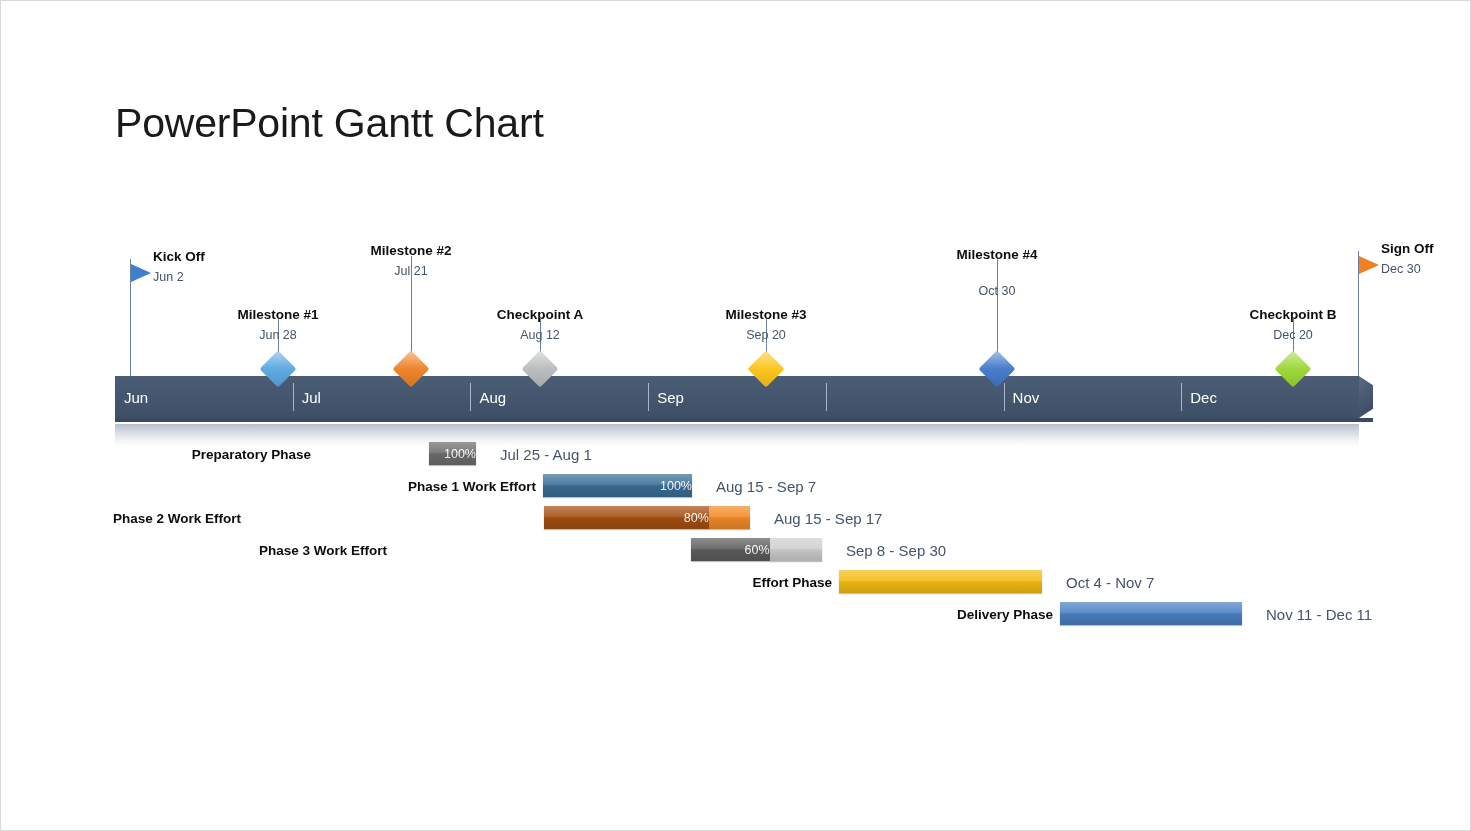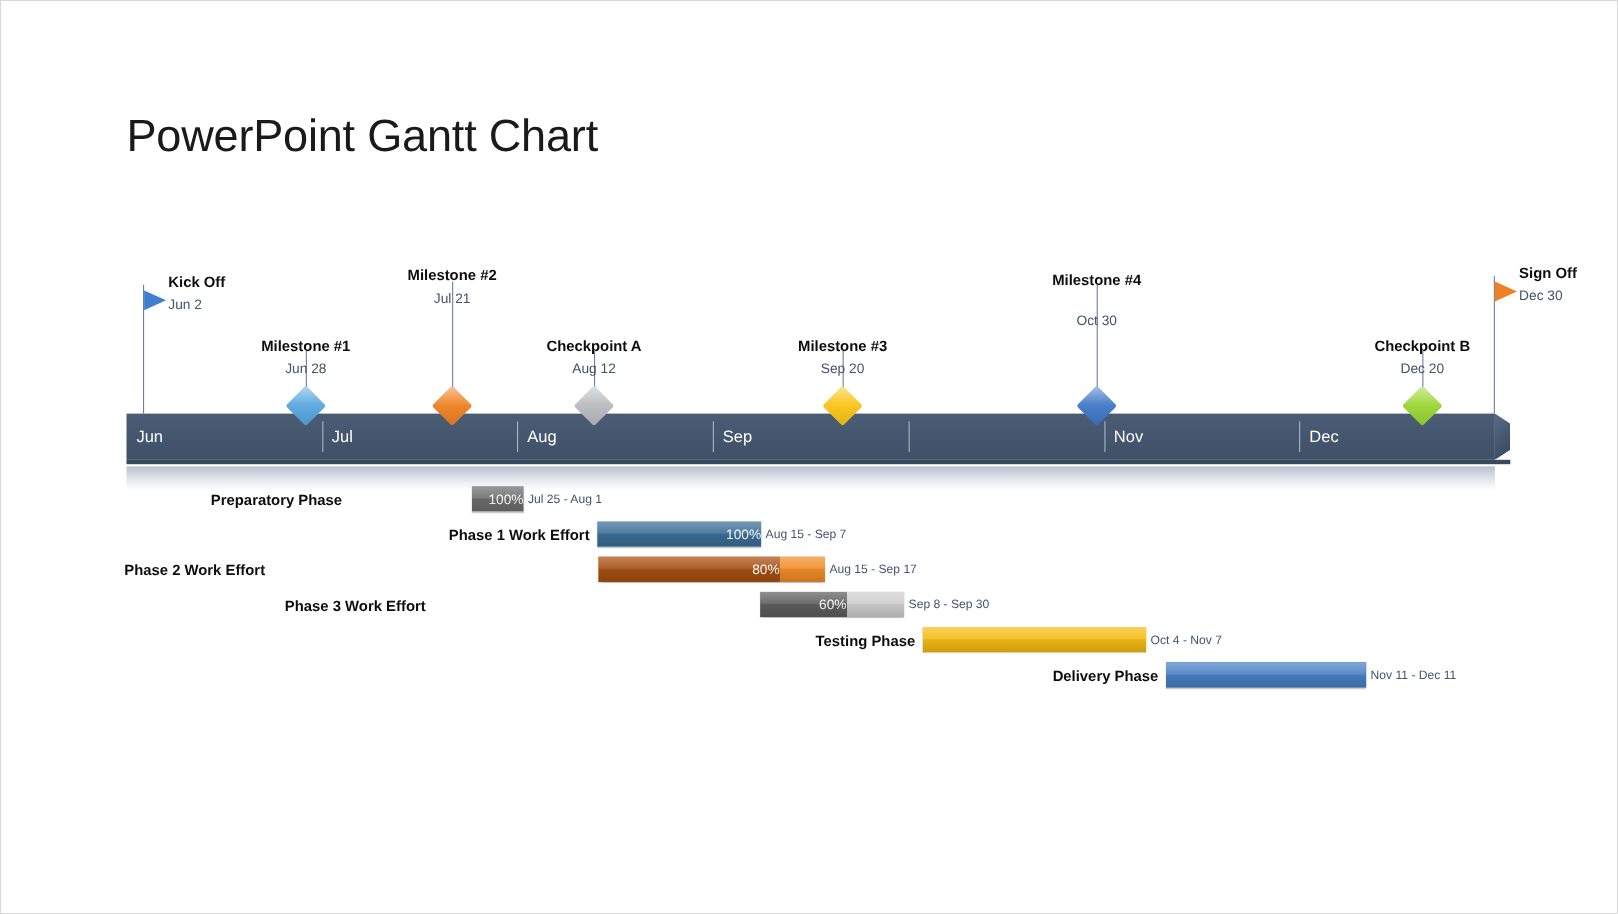--- a/index.html
+++ b/index.html
@@ -111,22 +111,22 @@
     padding-right:4px;
   }
   .bar .gloss{
     position:absolute;inset:0;
     background:linear-gradient(180deg,rgba(255,255,255,.30) 0%,rgba(255,255,255,.10) 45%,rgba(0,0,0,.06) 52%,rgba(0,0,0,.16) 100%);
     pointer-events:none;
   }
   .task .tdate{
     position:absolute;top:0;height:24px;
     display:flex;align-items:center;
-    font-size:11px;color:#44546a;white-space:nowrap;
-    padding-left:4px;
+    font-size:15px;color:#44546a;white-space:nowrap;
+    padding-left:24px;
   }
 </style>
 </head>
 <body>
 
 <div id="slide">
 
   <div id="title">PowerPoint Gantt Chart</div>
 
   <div id="axis">
@@ -240,21 +240,21 @@
       <div class="task" style="left: 0px; top: 537px; width: 1174px;">
         <div class="tname" style="right: 781px;">Phase 3 Work Effort</div>
         <div class="bar" style="left: 690px; width: 131px; background: rgb(207, 207, 207);">
           <div class="fill" style="width: 60%; background: rgb(94, 94, 94);"></div>
           <div class="pct" style="left: 0px; width: 60%; justify-content: flex-end;">60%</div>
           <div class="gloss"></div>
         </div>
         <div class="tdate" style="left: 821px;">Sep 8 - Sep 30</div>
       </div>
       <div class="task" style="left: 0px; top: 569px; width: 1471px;">
-        <div class="tname" style="right: 633px;">Testing Phase</div>
+        <div class="tname" style="right: 633px;">Effort Phase</div>
         <div class="bar" style="left: 838px; width: 203px; background: rgb(245, 188, 19);">
           <div class="fill" style="width: 100%; background: rgb(245, 188, 19);"></div>
           <div class="gloss"></div>
         </div>
         <div class="tdate" style="left: 1041px;">Oct 4 - Nov 7</div>
       </div>
       <div class="task" style="left: 0px; top: 601px; width: 1471px;">
         <div class="tname" style="right: 412px;">Delivery Phase</div>
         <div class="bar" style="left: 1059px; width: 182px; background: rgb(74, 129, 196);">
           <div class="fill" style="width: 100%; background: rgb(74, 129, 196);"></div>

